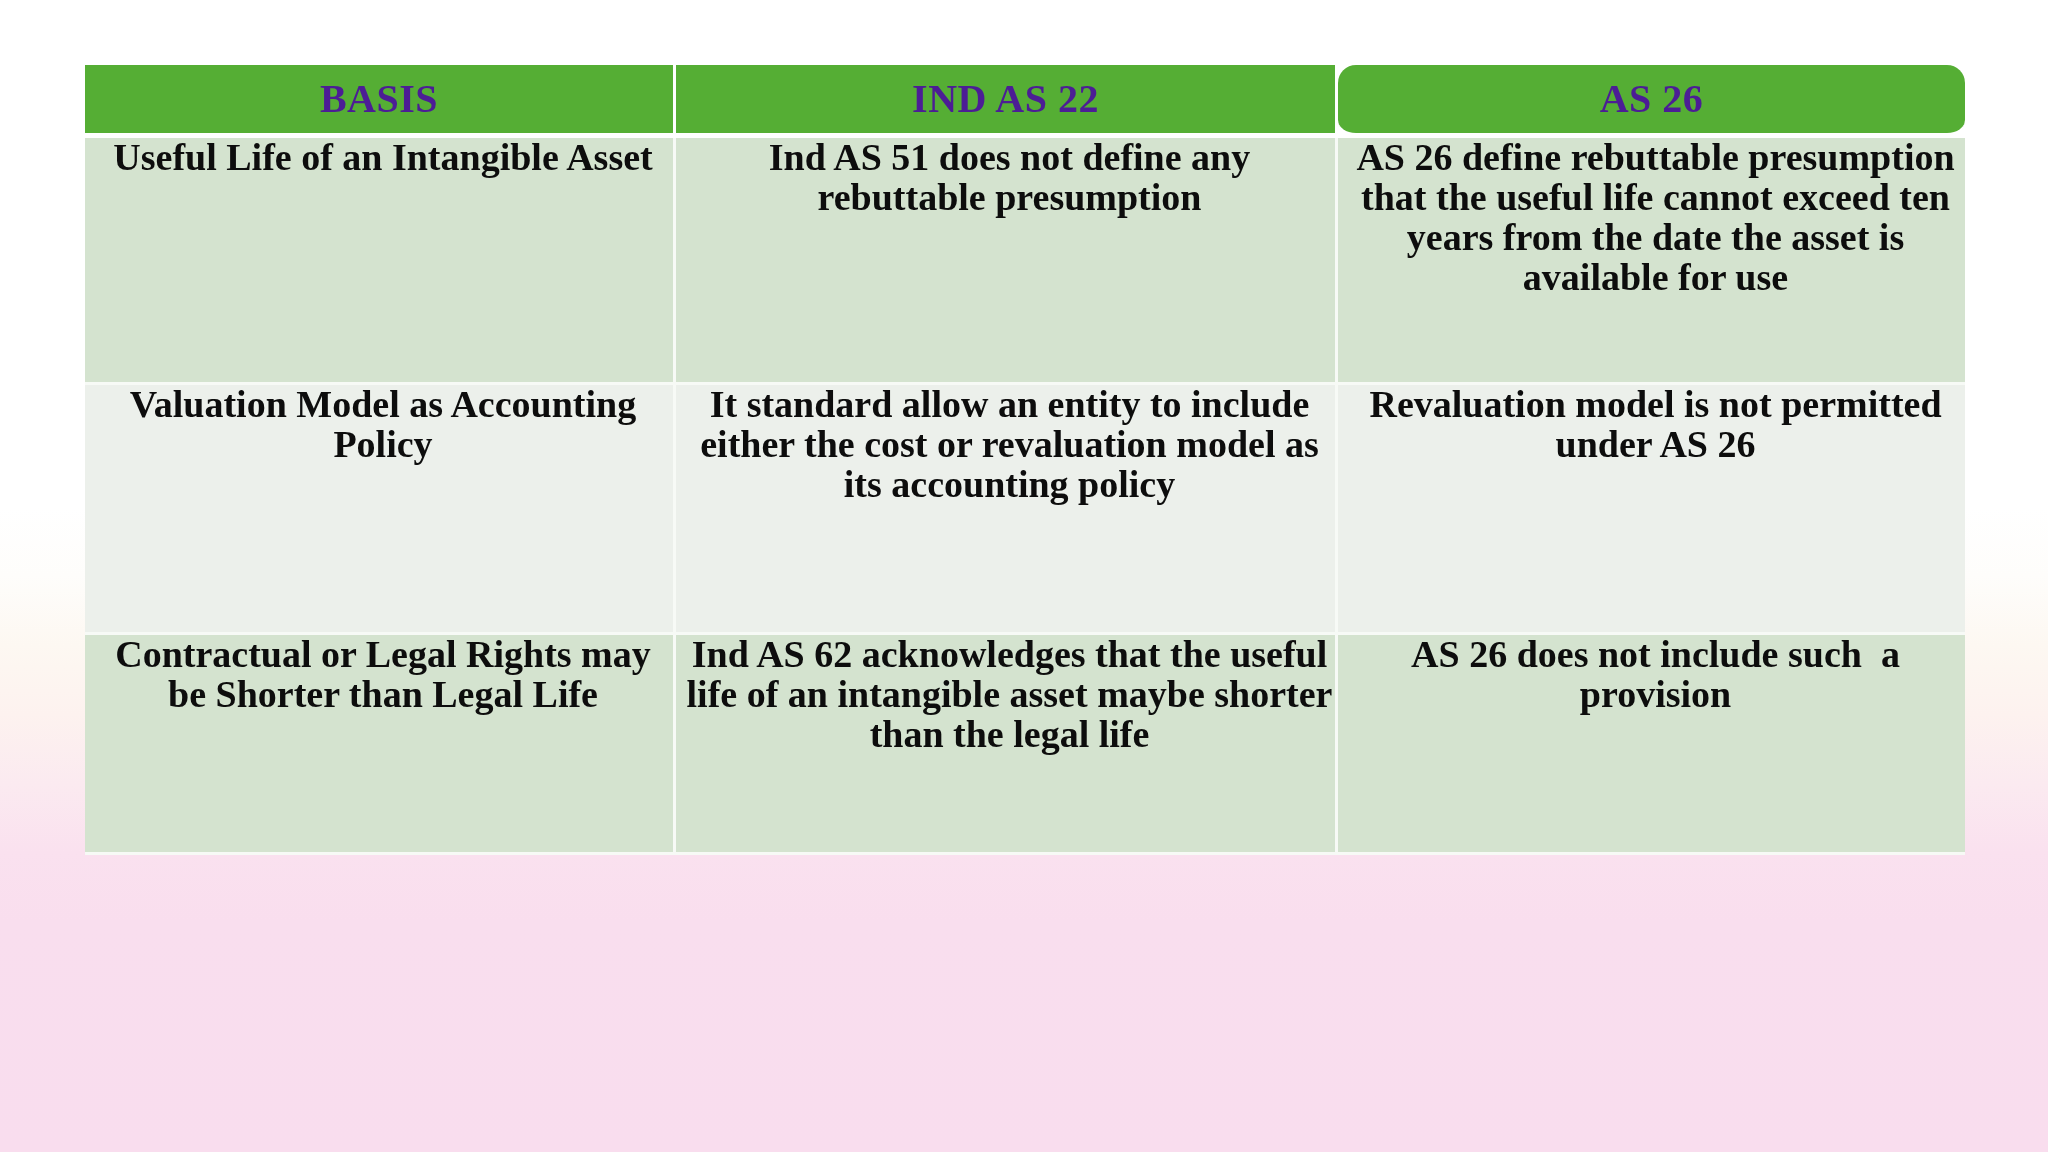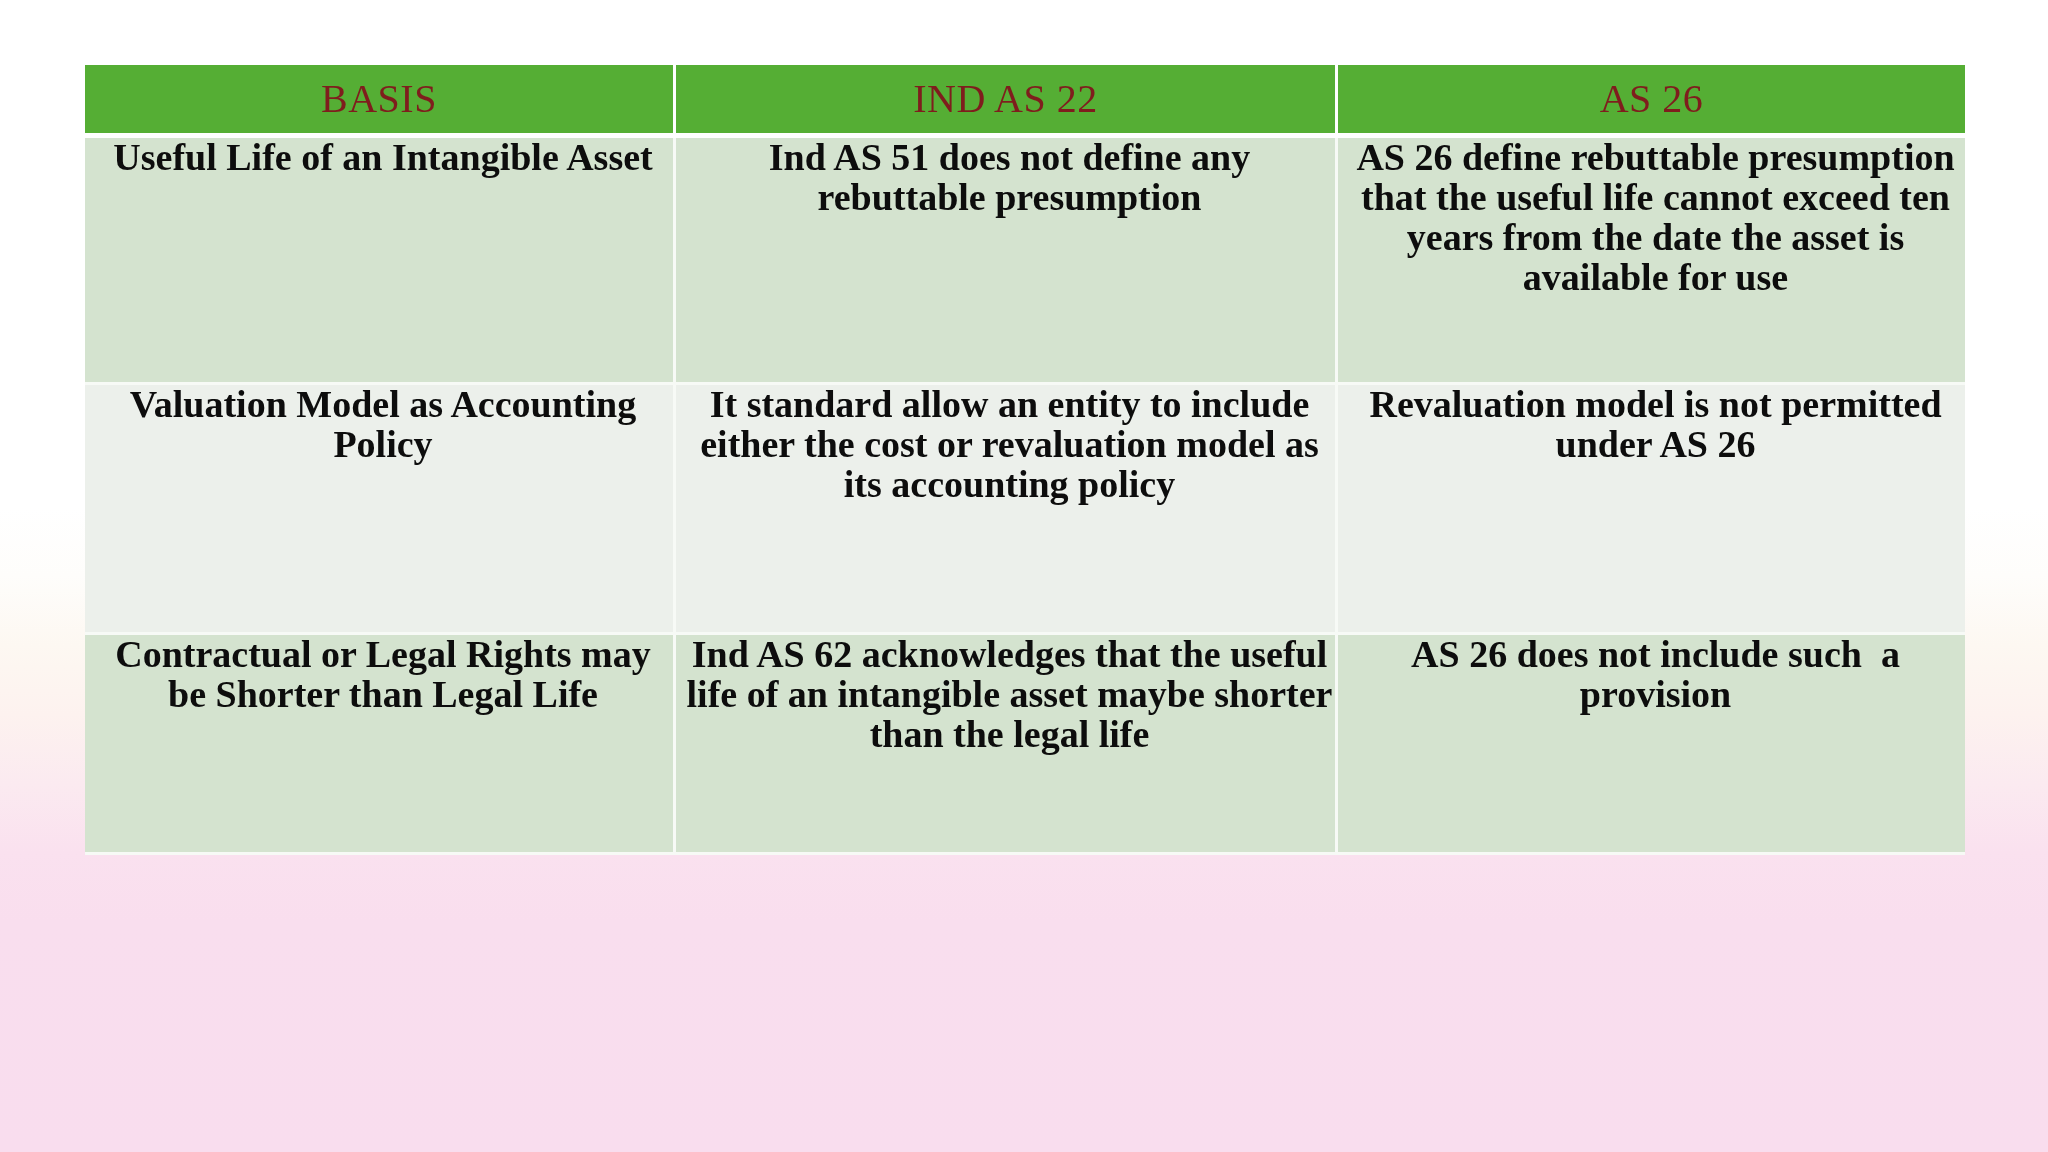--- a/index.html
+++ b/index.html
@@ -50,30 +50,30 @@
     padding: 0;
     margin: 0;
     text-align: center;
     vertical-align: top;
     box-sizing: border-box;
   }
 
   
   thead th {
     background: #55ae34;
-    color: #7f1d1d;
+    color: #4c1d95;
     height: 68px;
     font-size: 40px;
-    font-weight: normal;
+    font-weight: bold;
     letter-spacing: 0.5px;
     line-height: 68px;
     border-right: 3px solid #ffffff;
     border-bottom: 5px solid #ffffff;
   }
-  thead th:last-child { border-right: none; }
+  thead th:last-child { border-right: none; border-radius: 18px; }
 
   
   tbody td {
     font-size: 38px;
     font-weight: bold;
     color: #0d0d0d;
     line-height: 1.05;
     padding: 12px 14px 10px 14px;
     border-right: 3px solid #f7faf6;
   }

